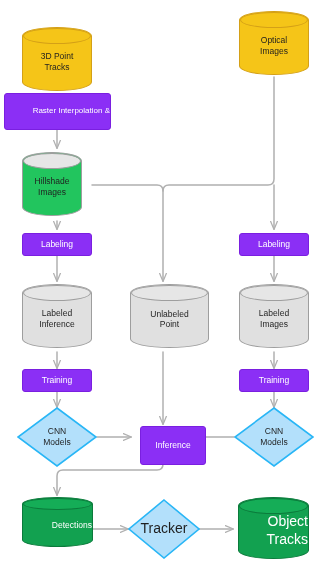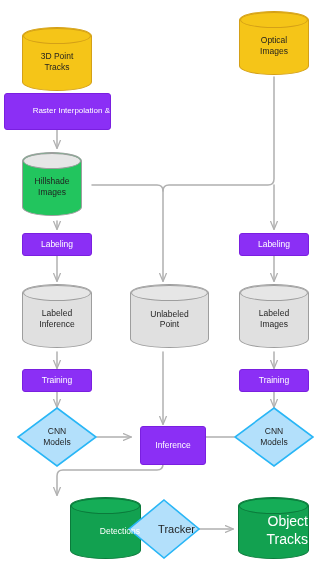--- a/index.html
+++ b/index.html
@@ -220,33 +220,33 @@
   <div class="node diamond" style="left:234px; top:407px; width:80px; height:60px;">
     <svg class="dia-shape" viewBox="0 0 80 60" preserveAspectRatio="none">
       <polygon points="40,1 79,30 40,59 1,30" fill="#b3e0fb" stroke="#29b6f6" stroke-width="1.6"></polygon>
     </svg>
     <div class="dia-label txt-dark" style="font-size:8.5px;">
       <div>CNN</div>
       <div>Models</div>
     </div>
   </div>
 
-  <div class="node cyl" style="left:22px; top:497px; width:71px; height:62px;
-              background:#12a150; border:1.5px solid #0b7a3b;margin-left:48px;">
+  <div class="node cyl" style="left:22px; top:497px; width:71px; height:50px;
+              background:#12a150; border:1.5px solid #0b7a3b;">
     <div class="cyl-top" style="background:#15ad57; border:1.5px solid #0b7a3b;"></div>
     <div class="cyl-label txt-light" style="font-size:8.5px;">
       <div>Detections</div>
     </div>
   </div>
 
   <div class="node diamond" style="left:128px; top:499px; width:72px; height:60px;">
     <svg class="dia-shape" viewBox="0 0 72 60" preserveAspectRatio="none">
       <polygon points="36,1 71,30 36,59 1,30" fill="#b3e0fb" stroke="#29b6f6" stroke-width="1.6"></polygon>
     </svg>
-    <div class="dia-label txt-dark" style="font-size:11px;text-align:right;">
+    <div class="dia-label txt-dark" style="font-size:14px;">
       <div>Tracker</div>
     </div>
   </div>
 
   <div class="node cyl" style="left:238px; top:497px; width:71px; height:62px;
               background:#12a150; border:1.5px solid #0b7a3b;">
     <div class="cyl-top" style="background:#15ad57; border:1.5px solid #0b7a3b;"></div>
     <div class="cyl-label txt-light" style="font-size:14px;">
       <div>Object</div>
       <div>Tracks</div>

